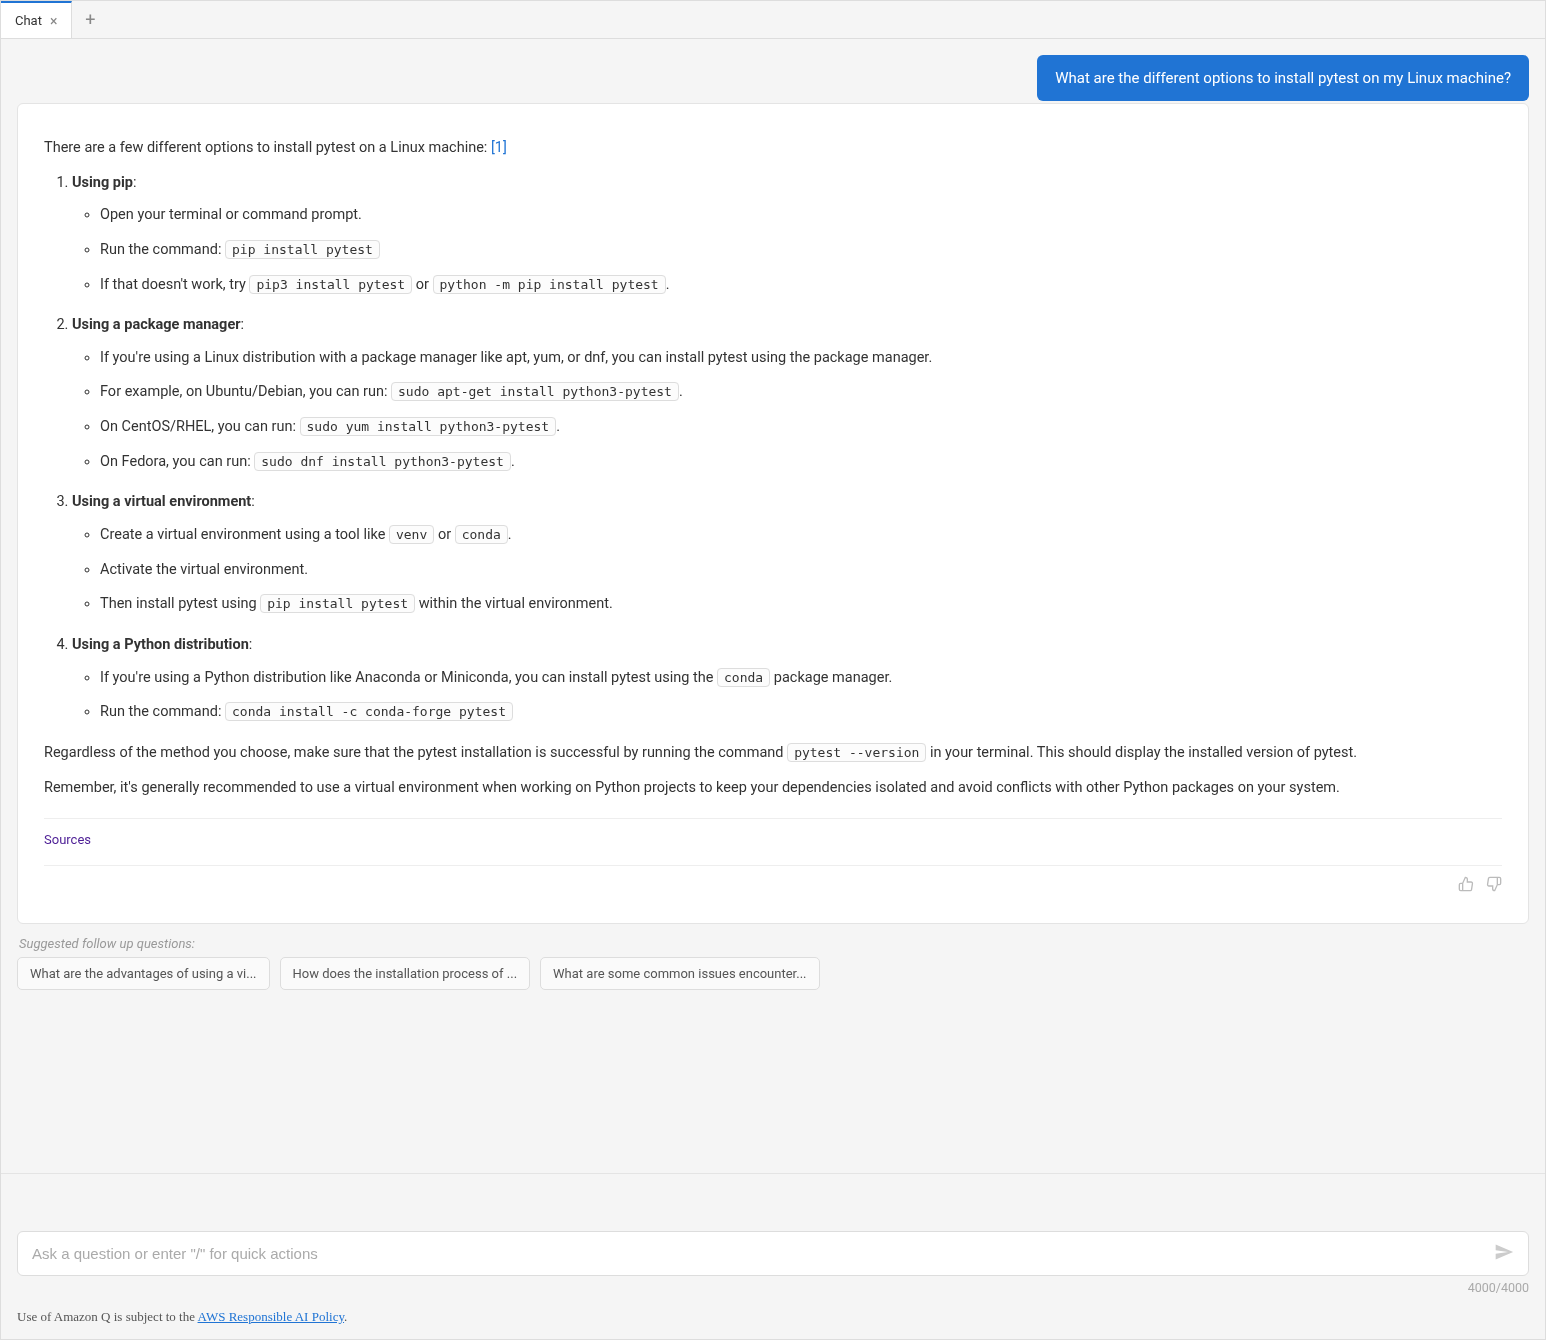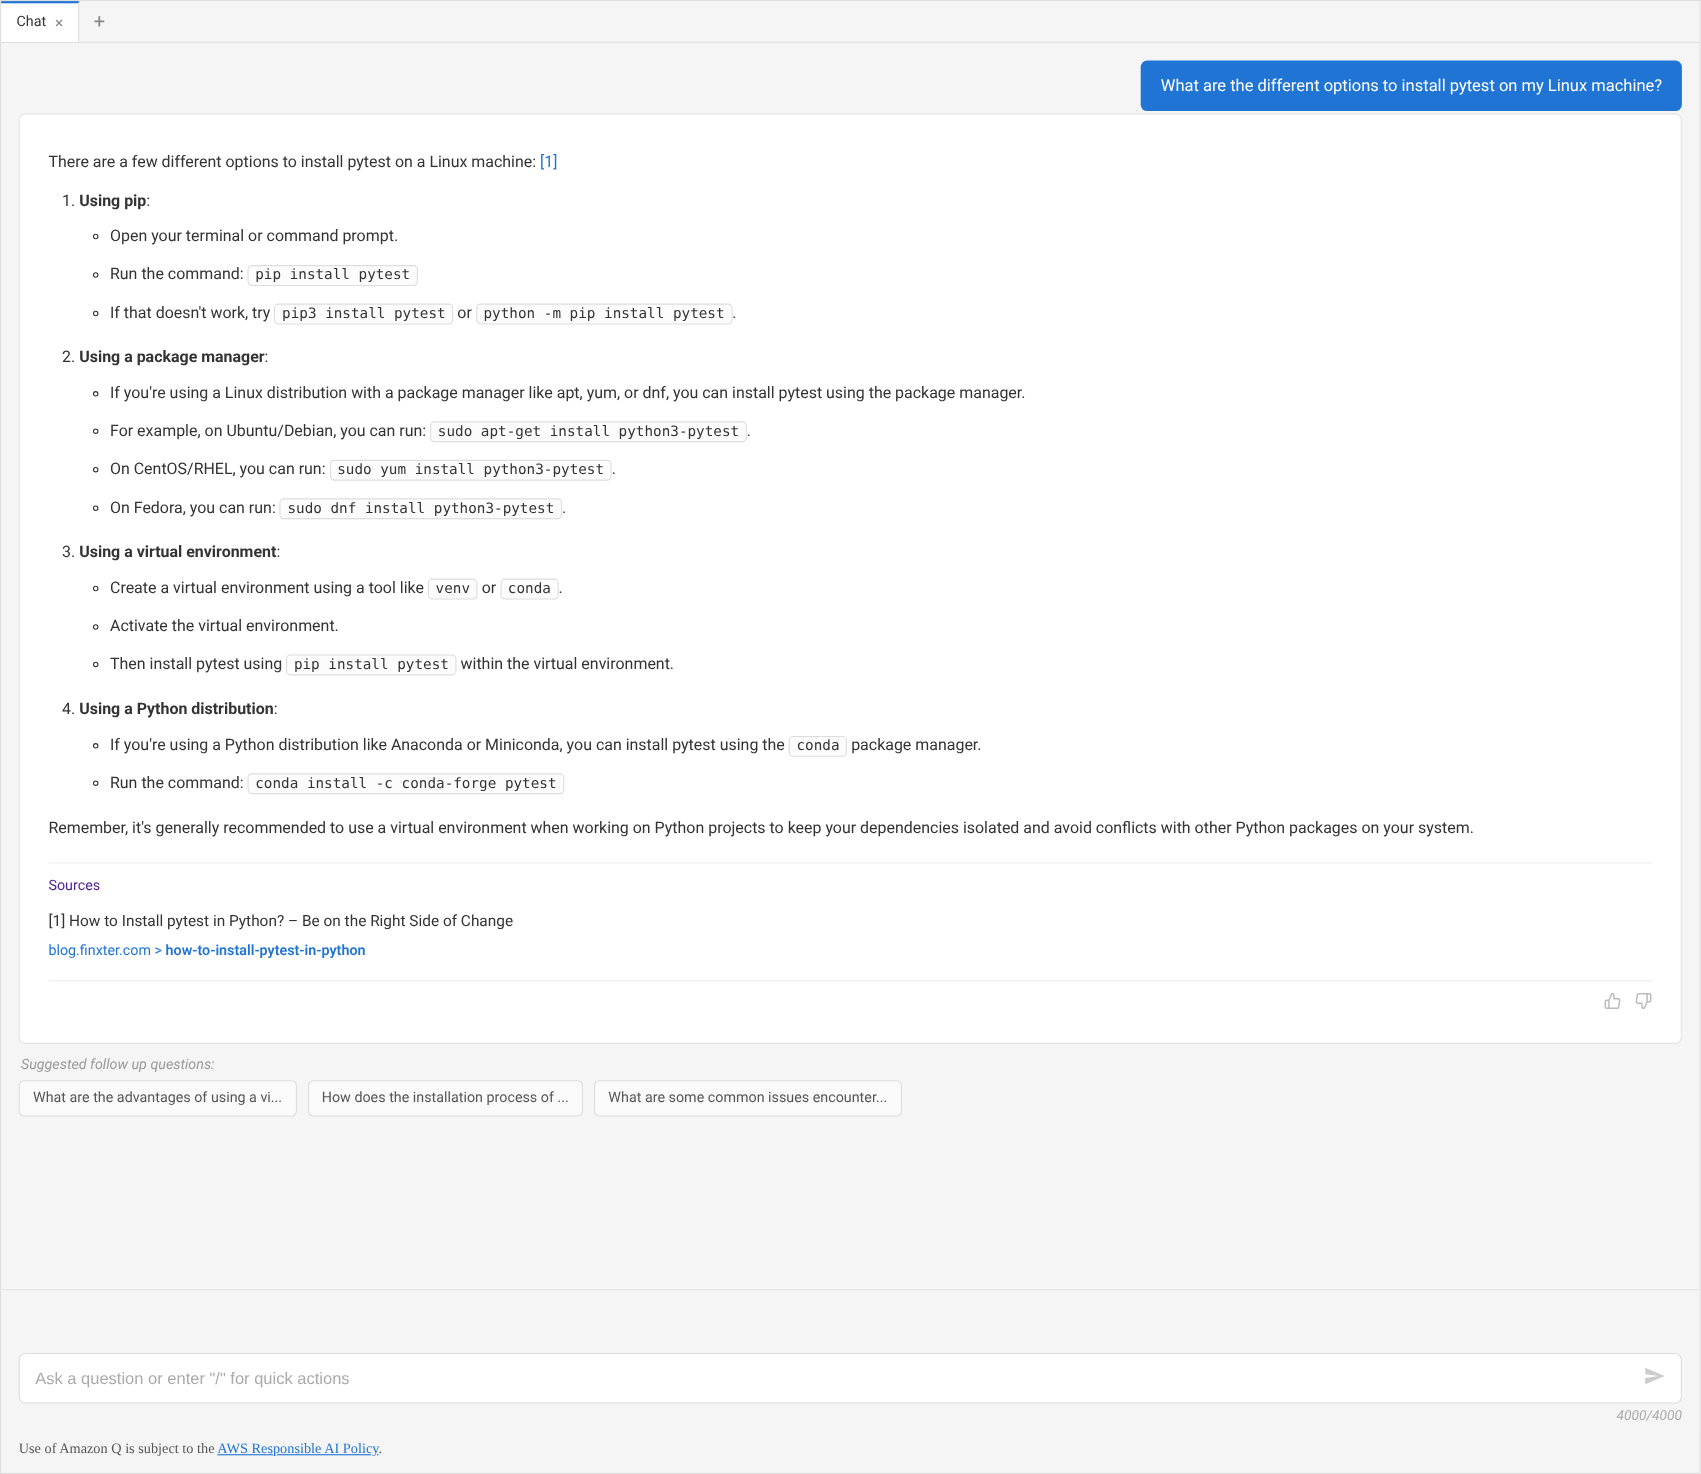--- a/index.html
+++ b/index.html
@@ -145,21 +145,20 @@
       border: none;
       outline: none;
       font-size: 15px;
       color: #333;
     }
     .input-box input::placeholder { color: #aaa; }
     .send-icon { color: #ccc; }
     .char-count {
       text-align: right;
       color: #aaa;
-      font-style: italic;
       font-size: 12.5px;
       margin-top: 4px;
     }
     .footer-note {
       padding: 8px 16px 14px 16px;
       font-size: 13px;
       color: #555;
       font-family: Liberation Serif, serif;
     }
     .footer-note a { color: #2074d4; text-decoration: underline; }
@@ -202,29 +201,28 @@
             <li>Create a virtual environment using a tool like <code>venv</code> or <code>conda</code>.</li>
             <li>Activate the virtual environment.</li>
             <li>Then install pytest using <code>pip install pytest</code> within the virtual environment.</li>
           </ul></li>
         <li><strong>Using a Python distribution</strong>:<ul>
             <li>If you're using a Python distribution like Anaconda or Miniconda, you can install pytest using the <code>conda</code> package manager.</li>
             <li>Run the command: <code>conda install -c conda-forge pytest</code></li>
           </ul></li>
       </ol>
 
+    <p>
+      <span>Regardless of the method you choose, make sure that the pytest installation is successful by running the command </span><code>pytest --version</code><span> in your terminal. This should display the installed version of pytest.</span>
+    </p>
 
     <p>Remember, it's generally recommended to use a virtual environment when working on Python projects to keep your dependencies isolated and avoid conflicts with other Python packages on your system.</p>
 
     <hr class="sources-hr">
     <div class="sources-label">Sources</div>
-    <div id="sources-list">
-        <div class="source-title">[1] How to Install pytest in Python? – Be on the Right Side of Change</div>
-        <div class="source-url"><span>blog.finxter.com</span> &gt; <span class="bold">how-to-install-pytest-in-python</span></div>
-      </div>
 
     <div class="feedback-row">
       <span class="thumb">
         <svg width="16" height="16" viewBox="0 0 24 24" fill="none" stroke="currentColor" stroke-width="2">
             <path d="M14 9V5a3 3 0 00-3-3l-4 9v11h11.28a2 2 0 002-1.7l1.38-9a2 2 0 00-2-2.3zM7 22H4a2 2 0 01-2-2v-7a2 2 0 012-2h3"></path>
           </svg>
       </span>
       <span class="thumb">
         <svg width="16" height="16" viewBox="0 0 24 24" fill="none" stroke="currentColor" stroke-width="2">
             <path d="M10 15v4a3 3 0 003 3l4-9V2H5.72a2 2 0 00-2 1.7l-1.38 9a2 2 0 002 2.3zM17 2h3a2 2 0 012 2v7a2 2 0 01-2 2h-3"></path>

